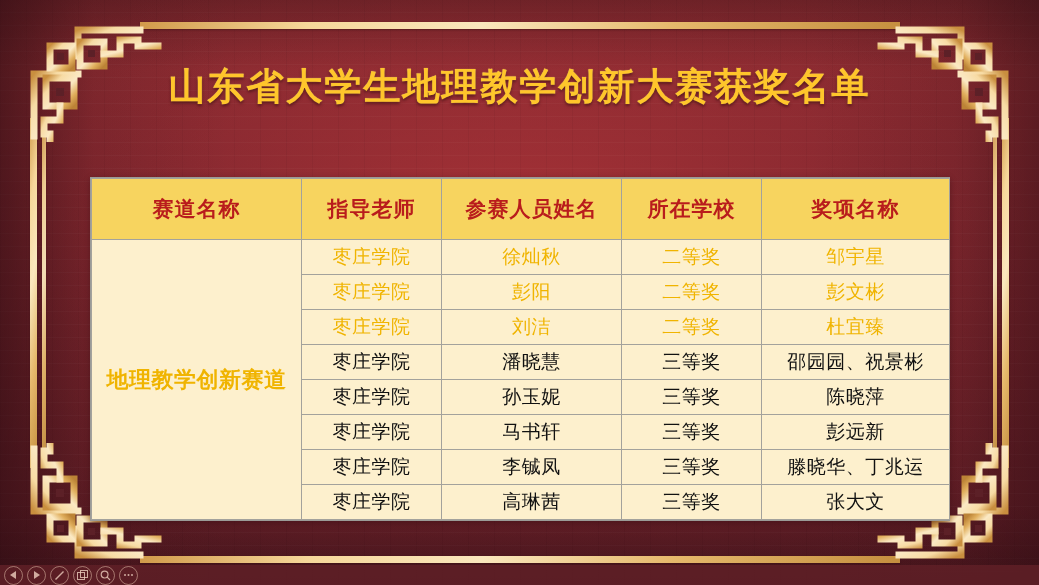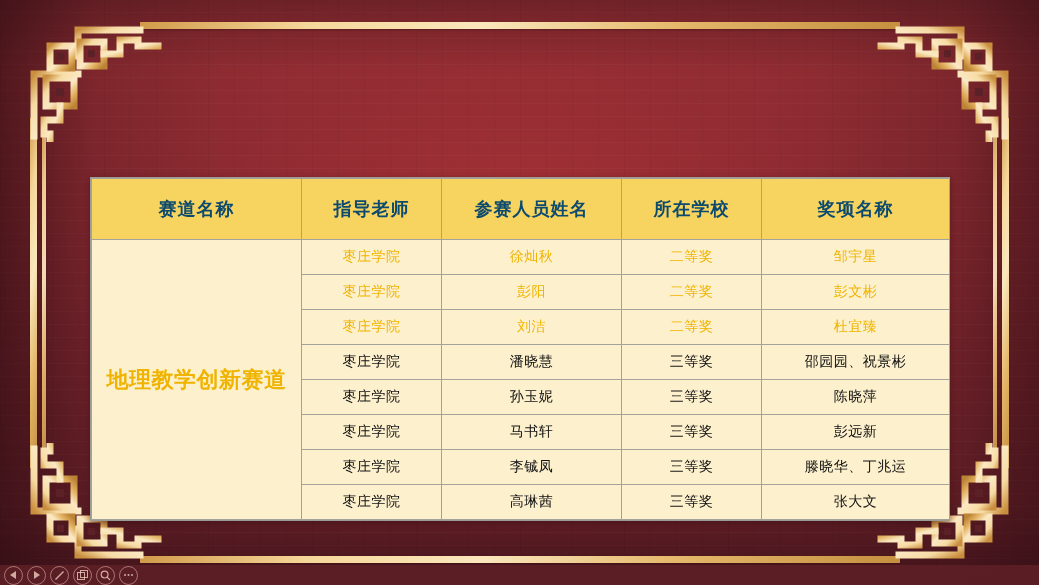--- a/index.html
+++ b/index.html
@@ -97,31 +97,31 @@
     table-layout: fixed;
   }
   table#award-table td, table#award-table th {
     border: 1px solid #a3a29c;
     text-align: center;
     vertical-align: middle;
     font-family: "DejaVu Sans", "Liberation Sans", sans-serif;
   }
   thead th {
     background: #f7d45f;
-    color: #0c4a6e;
-    font-size: 18px;
+    color: #b91c1c;
+    font-size: 21px;
     font-weight: 700;
     height: 58px;
     letter-spacing: 1px;
     margin-top: 10px;
   }
   tbody td {
     background: #fdf0cd;
     height: 32px;
-    font-size: 14px;
+    font-size: 19px;
     letter-spacing: 0.5px;
   }
   tbody td.track {
     font-weight: 700;
     color: #121212;
     font-size: 22px;
     letter-spacing: 0.5px;
   }
   tr.gold-row td { color: #f0b400; }
   tr.dark-row td { color: #111111; }
@@ -258,20 +258,21 @@
         <path d="M52,50 L52,62"></path>
       </g>
       <g fill="#5c2027">
         <rect x="37" y="37" width="7" height="7"></rect>
         <rect x="68" y="34" width="7" height="7"></rect>
         <rect x="36" y="72" width="8" height="8"></rect>
       </g>
     </svg>
   </div>
 
+  <div id="title">山东省大学生地理教学创新大赛获奖名单</div>
 
   <div id="table-wrap">
     <table id="award-table">
       <colgroup>
         <col style="width:210px">
         <col style="width:140px">
         <col style="width:180px">
         <col style="width:140px">
         <col style="width:188px">
       </colgroup>

